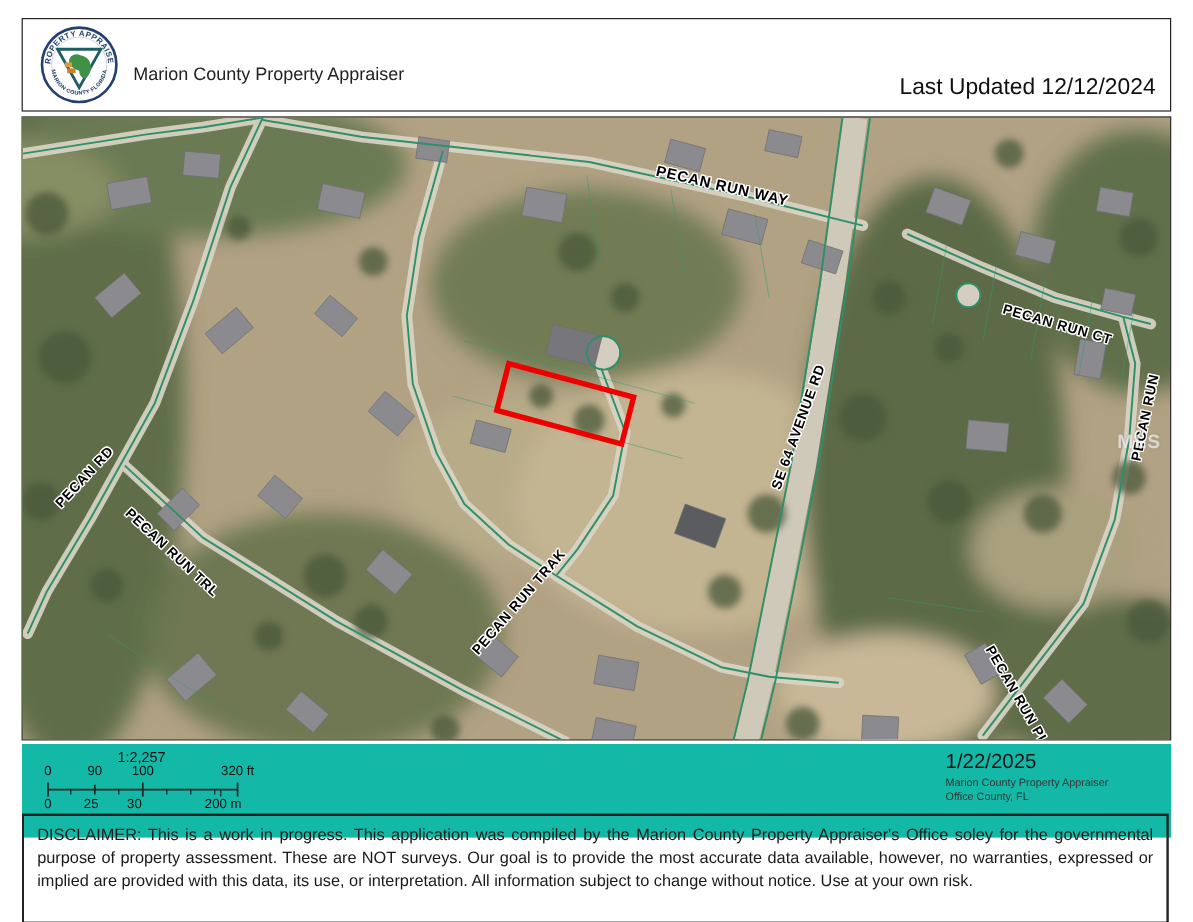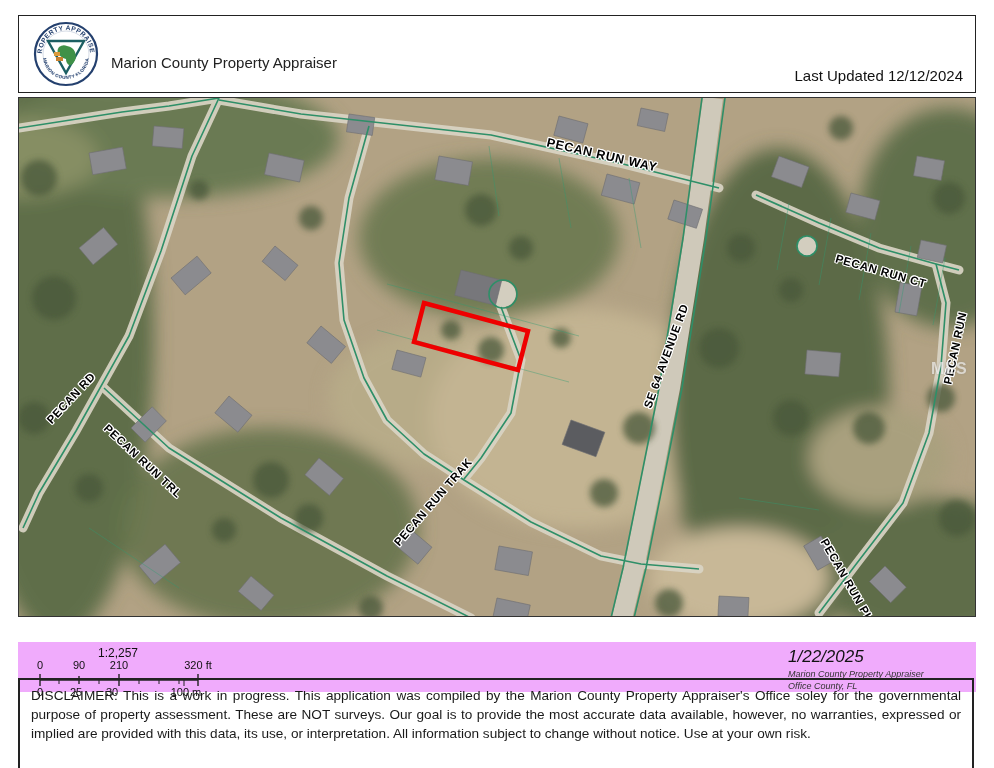--- a/index.html
+++ b/index.html
@@ -5,21 +5,21 @@
   html,body{margin:0;padding:0;background:#ffffff;}
   .page{position:relative;width:994px;height:768px;background:#fff;
         font-family:"Liberation Sans", sans-serif;color:#111;overflow:hidden;}
 
   
   .header{position:absolute;left:18px;top:15px;width:956px;height:76px;
           border:1px solid #222;background:#fff;}
   .seal{position:absolute;left:14px;top:5px;width:66px;height:66px;}
   .h-title{position:absolute;left:92px;top:9px;font-size:21px;font-weight:bold;letter-spacing:.2px;}
   .h-sub{position:absolute;left:92px;top:38px;font-size:15px;color:#222;}
-  .h-upd{position:absolute;right:12px;bottom:8px;font-size:15px;color:#111;}
+  .h-upd{position:absolute;right:12px;bottom:8px;font-size:19px;color:#111;}
 
   
   .map{position:absolute;left:18px;top:97px;width:958px;height:520px;
        border:1px solid #333;box-sizing:border-box;overflow:hidden;background:#b4a98d;}
   .map svg.base{position:absolute;left:0;top:0;}
   .stlabel{position:absolute;transform:translate(-50%,-50%);white-space:nowrap;
            font-size:11.5px;font-weight:bold;color:#000;letter-spacing:.6px;
            text-shadow:-1px -1px 0 #fff,1px -1px 0 #fff,-1px 1px 0 #fff,1px 1px 0 #fff,
                         0 -1px 0 #fff,0 1px 0 #fff,-1px 0 0 #fff,1px 0 0 #fff;}
   .lbl-way{left:583px;top:57px;transform:translate(-50%,-50%) rotate(13deg);font-size:12.5px;}
@@ -28,30 +28,30 @@
   .lbl-se64{left:647px;top:258px;transform:translate(-50%,-50%) rotate(-70deg);}
   .lbl-rd{left:52px;top:300px;transform:translate(-50%,-50%) rotate(-47deg);}
   .lbl-trl{left:124px;top:363px;transform:translate(-50%,-50%) rotate(43deg);}
   .lbl-trak{left:414px;top:404px;transform:translate(-50%,-50%) rotate(-49deg);}
   .lbl-pl{left:828px;top:482px;transform:translate(-50%,-50%) rotate(60deg);}
   .watermark{position:absolute;left:912px;top:262px;font-size:16px;font-weight:bold;
              color:rgba(255,255,255,.62);text-shadow:0 0 2px rgba(120,120,120,.4);
              letter-spacing:1px;}
 
   
-  .footer{position:absolute;left:18px;top:642px;width:958px;height:50px;background:#f0abfc;}
+  .footer{position:absolute;left:18px;top:620px;width:958px;height:78px;background:#14b8a6;}
   .scalebar{position:absolute;left:20px;top:4px;width:200px;font-size:11px;color:#111;}
   .sb-ratio{position:absolute;left:0;top:0;width:160px;text-align:center;font-size:12px;}
   .sb-row{position:absolute;left:0;width:200px;height:12px;}
   .sb-row span{position:absolute;transform:translateX(-50%);font-size:11px;}
   .sb-ft{top:13px;}
   .sb-m{top:40px;}
   .sb-bar{position:absolute;left:0;top:27px;}
   .maptitle{position:absolute;left:0;right:0;top:8px;text-align:center;font-size:23px;color:#000;}
-  .datebox{position:absolute;left:770px;top:5px;font-style:italic;}
+  .datebox{position:absolute;left:770px;top:5px;}
   .d-date{font-size:17px;}
   .d-att{font-size:9px;color:#333;line-height:1.3;margin-top:2px;}
 
   
   .disclaimer{position:absolute;left:18px;top:678px;width:956px;height:92px;
               border:2px solid #222;box-sizing:border-box;padding:7px 11px;
               font-size:13.6px;line-height:1.38;text-align:justify;color:#1a1a1a;}
 </style>
 </head>
 <body>
@@ -231,21 +231,21 @@
     <div class="watermark">MLS</div>
   </div>
 
   <div class="footer">
 
     <div class="scalebar">
       <div class="sb-ratio">1:2,257</div>
       <div class="sb-row sb-ft">
         <span style="left:2px">0</span>
         <span style="left:41px">90</span>
-        <span style="left:81px">210</span>
+        <span style="left:81px">100</span>
         <span style="left:160px">320 ft</span>
       </div>
       <svg class="sb-bar" width="200" height="13">
         <line x1="2" y1="7" x2="160" y2="7" stroke="#222" stroke-width="1.4"></line>
         <g stroke="#222" stroke-width="1.4">
           <line x1="2" y1="1" x2="2" y2="13"></line>
           <line x1="41" y1="3" x2="41" y2="11"></line>
           <line x1="81" y1="1" x2="81" y2="13"></line>
           <line x1="160" y1="1" x2="160" y2="13"></line>
         </g>
@@ -255,21 +255,21 @@
           <line x1="101" y1="7" x2="101" y2="11"></line>
             <line x1="121" y1="7" x2="121" y2="11"></line>
           <line x1="141" y1="7" x2="141" y2="11"></line>
             <line x1="146" y1="7" x2="146" y2="13"></line>
         </g>
       </svg>
       <div class="sb-row sb-m">
         <span style="left:2px">0</span>
         <span style="left:38px">25</span>
         <span style="left:74px">30</span>
-        <span style="left:148px">100 m</span>
+        <span style="left:148px">200 m</span>
       </div>
     </div>
 
 
     <div class="datebox">
       <div class="d-date">1/22/2025</div>
       <div class="d-att">
         <div>Marion County Property Appraiser</div>
         <div>Office County, FL</div>
       </div>

